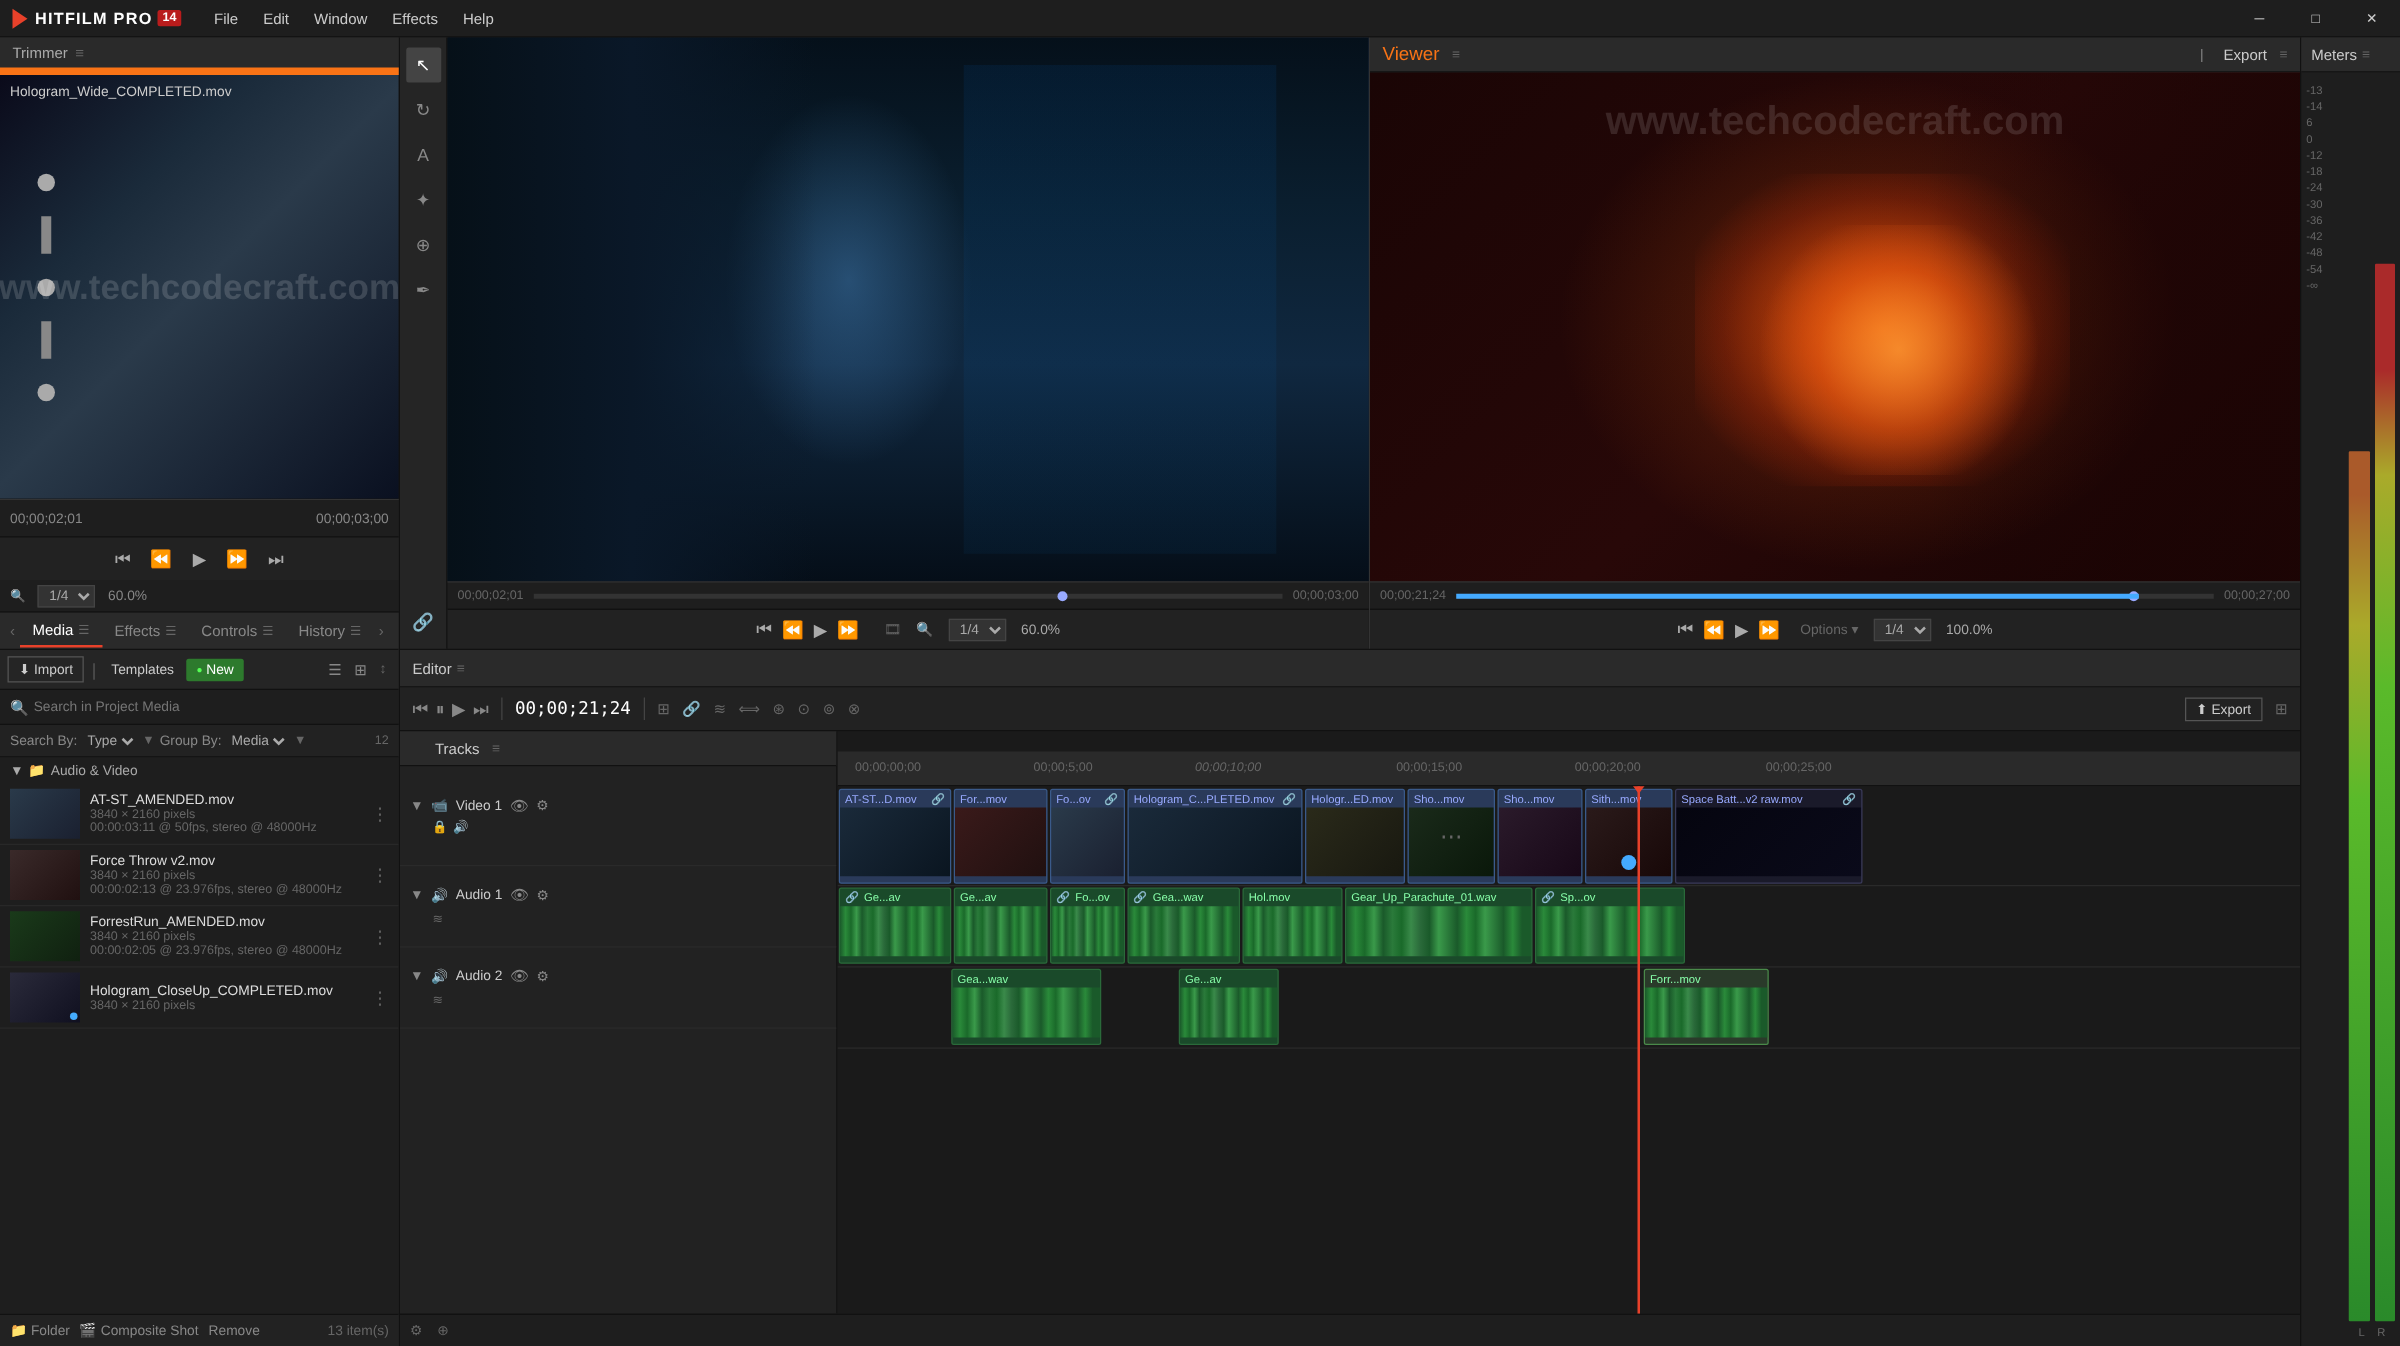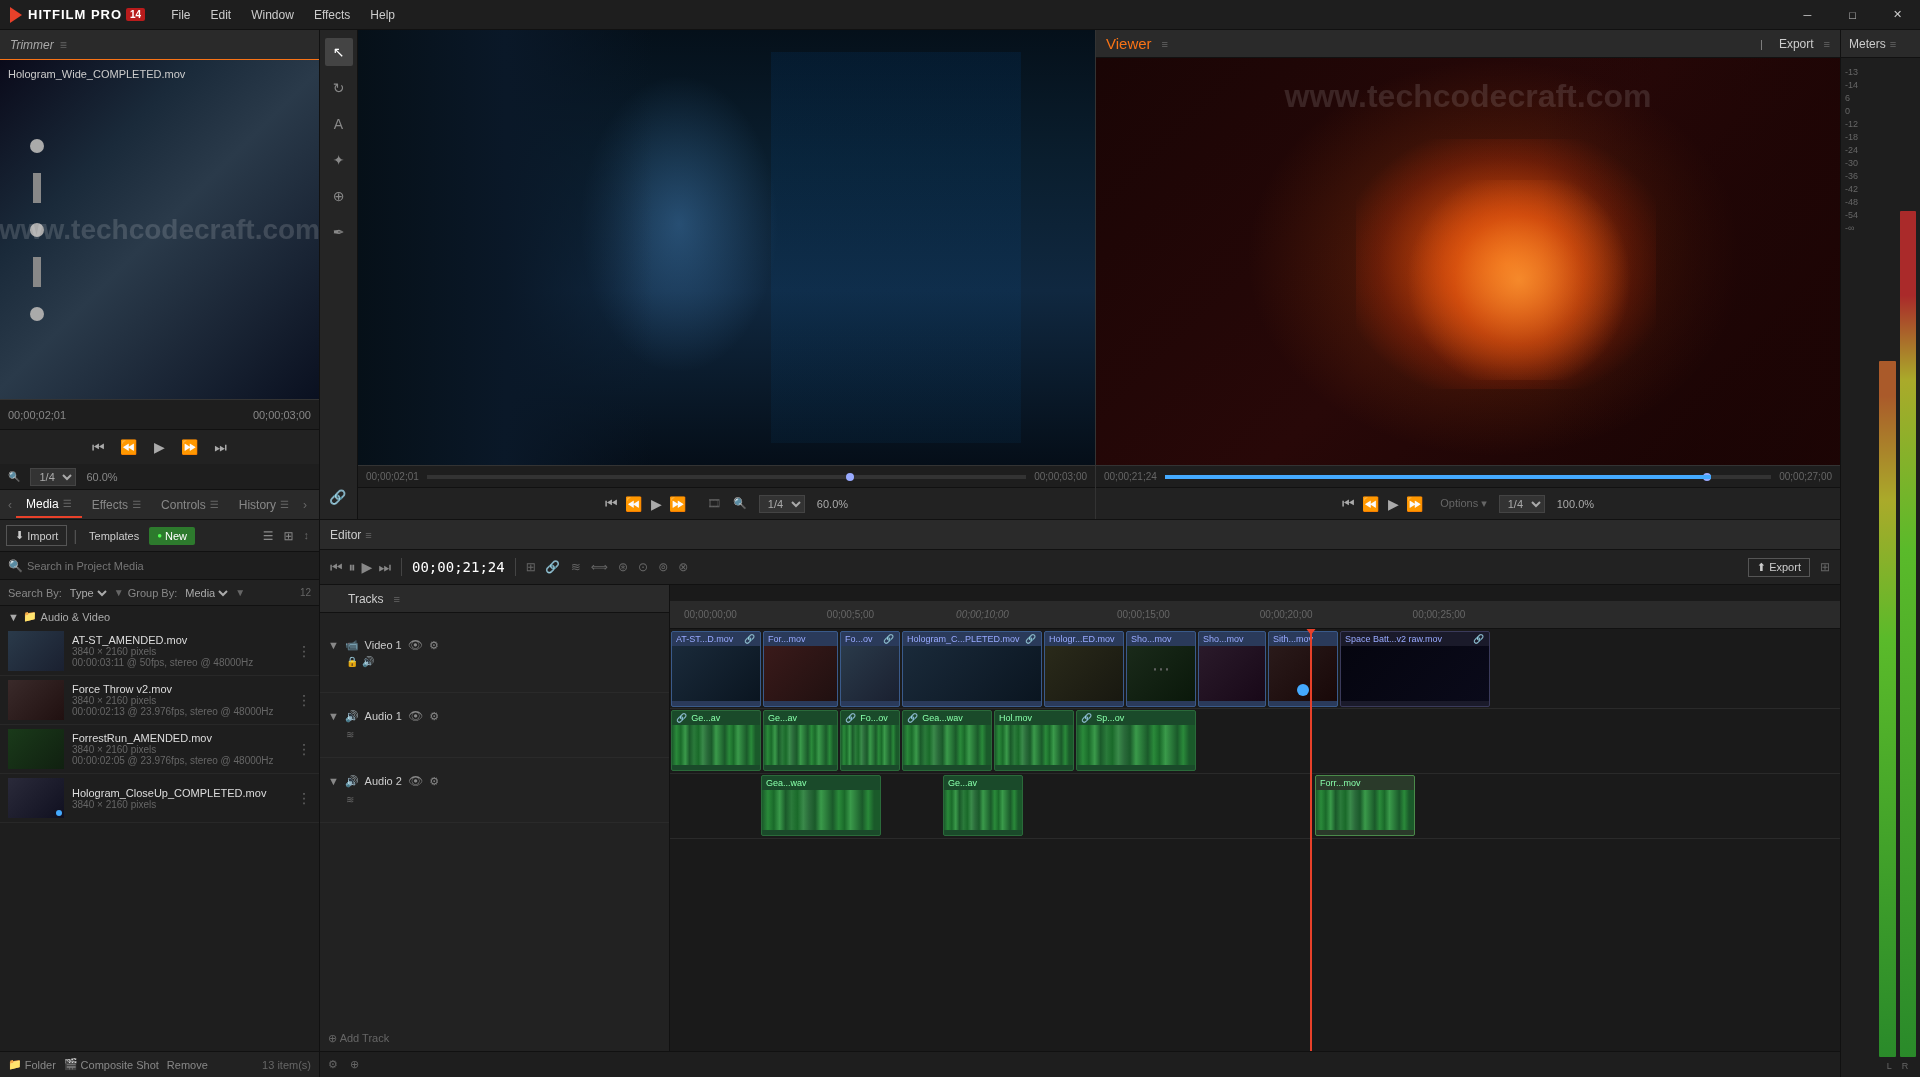--- a/index.html
+++ b/index.html
@@ -96,22 +96,21 @@
       flex-direction: column;
     }
     #trimmer-header {
       height: 30px;
       background: #2a2a2a;
       display: flex;
       align-items: center;
       padding: 0 10px;
       font-size: 12px;
       color: #aaa;
-      border-bottom: 1px solid #f97316;
-      font-style: italic;
+      border-bottom: 6px solid #f97316;
     }
     #trimmer-content {
       flex: 1;
       position: relative;
       background: #111;
       overflow: hidden;
     }
     .trimmer-video-bg {
       width: 100%;
       height: 100%;
@@ -1017,23 +1016,20 @@
               <span class="a-icon">🔊</span>
               <span style="font-size:11px;color:#ccc;">Audio 2</span>
               <span class="eye-icon">👁</span>
               <span style="color:#888;font-size:11px;cursor:pointer;">⚙</span>
             </div>
             <div style="padding-left:18px;">
               <span style="color:#666;font-size:10px;">≋</span>
             </div>
           </div>
 
-          <div style="flex:1;display:flex;align-items:flex-end;padding:6px 8px;">
-            <span style="color:#666;font-size:11px;cursor:pointer;">⊕ Add Track</span>
-          </div>
         </div>
 
         <div style="flex:1;display:flex;flex-direction:column;overflow:hidden;margin-top:16px;">
 
           <div style="height:28px;background:#2a2a2a;display:flex;align-items:center;padding:0 4px;border-bottom:1px solid #111;overflow:hidden;">
             <span class="ruler-mark" style="position:relative;left:10px;">00;00;00;00</span>
             <span class="ruler-mark" style="position:relative;left:100px;">00;00;5;00</span>
             <span class="ruler-mark" style="position:relative;left:182px;font-style:italic;">00;00;10;00</span>
             <span class="ruler-mark" style="position:relative;left:290px;">00;00;15;00</span>
             <span class="ruler-mark" style="position:relative;left:380px;">00;00;20;00</span>
@@ -1144,20 +1140,26 @@
               <div class="audio-clip-block" style="width:90px;">
                 <div class="audio-top-label">
                   <span class="link-icon">🔗</span>
                   <span>Gea...wav</span>
                 </div>
                 <div class="waveform-visual"></div>
               </div>
               <div class="audio-clip-block" style="width:80px;">
                 <div class="audio-top-label">
                   <span>Hol.mov</span>
+                </div>
+                <div class="waveform-visual"></div>
+              </div>
+              <div class="audio-clip-block" style="width:150px;">
+                <div class="audio-top-label">
+                  <span>Gear_Up_Parachute_01.wav</span>
                 </div>
                 <div class="waveform-visual"></div>
               </div>
               <div class="audio-clip-block" style="width:120px;">
                 <div class="audio-top-label">
                   <span class="link-icon">🔗</span>
                   <span>Sp...ov</span>
                 </div>
                 <div class="waveform-visual"></div>
               </div>

